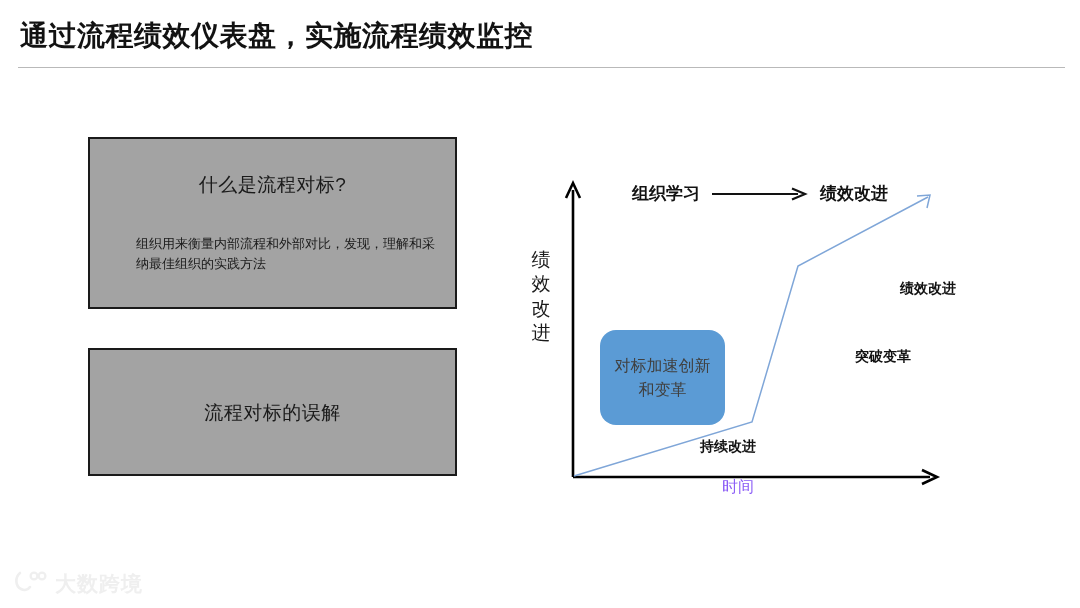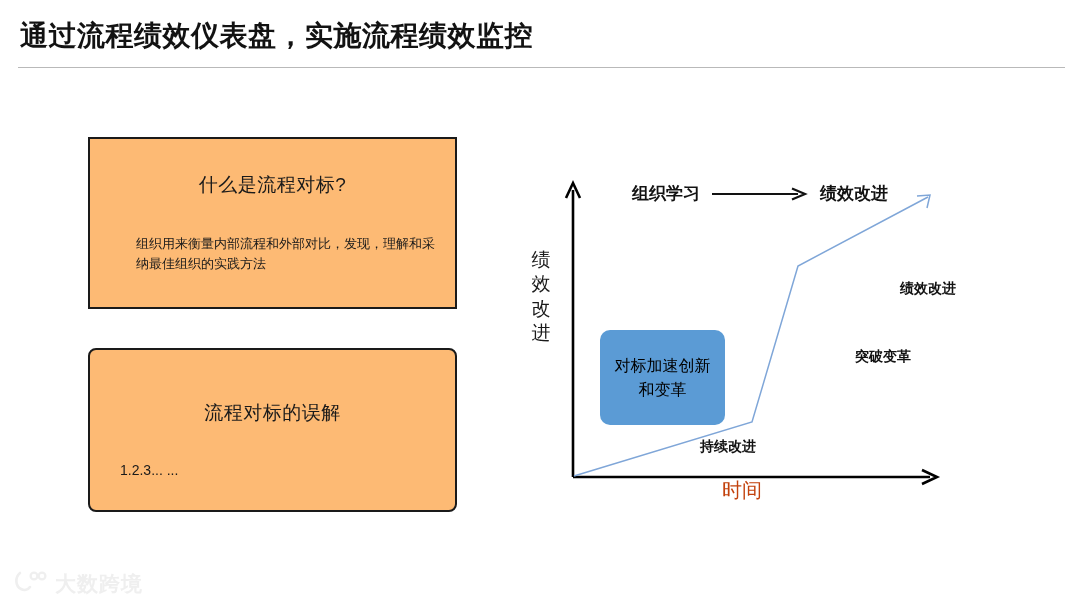--- a/index.html
+++ b/index.html
@@ -39,35 +39,34 @@
     top: 67px;
     width: 1047px;
     height: 1px;
     background: #b9b9b9;
   }
 
   
   .info-box {
     position: absolute;
     box-sizing: border-box;
-    background: #fdba74;
+    background: #a3a3a3;
     border: 2px solid #1a1a1a;
   }
   #box-definition {
     left: 88px;
     top: 137px;
     width: 369px;
     height: 172px;
   }
   #box-myth {
     left: 88px;
     top: 348px;
     width: 369px;
-    height: 164px;
-    border-radius: 8px;
+    height: 128px;
   }
   .box-heading {
     position: absolute;
     left: 0;
     width: 100%;
     text-align: center;
     font-size: 19px;
     color: #1a1a1a;
     font-weight: normal;
     letter-spacing: 0.5px;
@@ -121,45 +120,45 @@
     color: #1a1a1a;
     line-height: 1.28;
     text-align: center;
     white-space: normal;
     word-break: break-all;
   }
   .axis-x-label {
     position: absolute;
     left: 222px;
     top: 317px;
-    font-size: 20px;
-    color: #c2410c;
+    font-size: 16px;
+    color: #8b5cf6;
     white-space: nowrap;
   }
 
   .chart-svg {
     position: absolute;
     left: 0;
     top: 0;
   }
 
   .callout-box {
     position: absolute;
     left: 100px;
     top: 170px;
     width: 125px;
     height: 95px;
     box-sizing: border-box;
-    border-radius: 10px;
+    border-radius: 16px;
     background: #5B9BD5;
     display: flex;
     align-items: center;
     justify-content: center;
     text-align: center;
-    color: #000000;
+    color: #404040;
     font-size: 16px;
     line-height: 1.45;
     padding: 0 12px;
   }
 
   .stage-label {
     position: absolute;
     font-size: 14px;
     font-weight: bold;
     color: #121212;
@@ -196,21 +195,20 @@
   <div class="slide-title">通过流程绩效仪表盘，实施流程绩效监控</div>
   <div class="title-rule"></div>
 
   <div class="info-box" id="box-definition">
     <div class="box-heading">什么是流程对标?</div>
     <div class="box-body">组织用来衡量内部流程和外部对比，发现，理解和采纳最佳组织的实践方法</div>
   </div>
 
   <div class="info-box" id="box-myth">
     <div class="box-heading">流程对标的误解</div>
-    <div class="box-body">1.2.3... ...</div>
   </div>
 
   <div class="diagram">
 
     <div class="diagram-header">
       <span>组织学习</span>
       <span class="header-arrow">
         <svg width="96" height="14" viewBox="0 0 96 14">
           <line x1="0" y1="7" x2="86" y2="7" stroke="#121212" stroke-width="2.2"></line>
           <polyline points="80,1.5 93,7 80,12.5" fill="none" stroke="#121212" stroke-width="2.2"></polyline>

